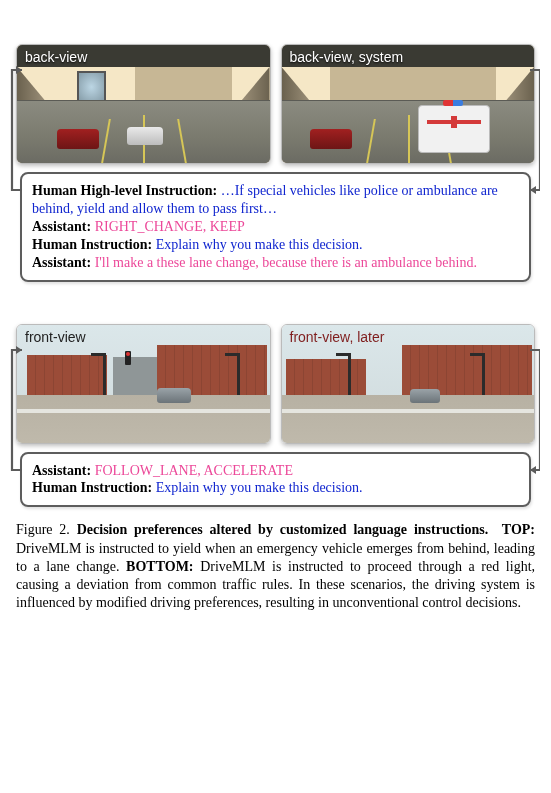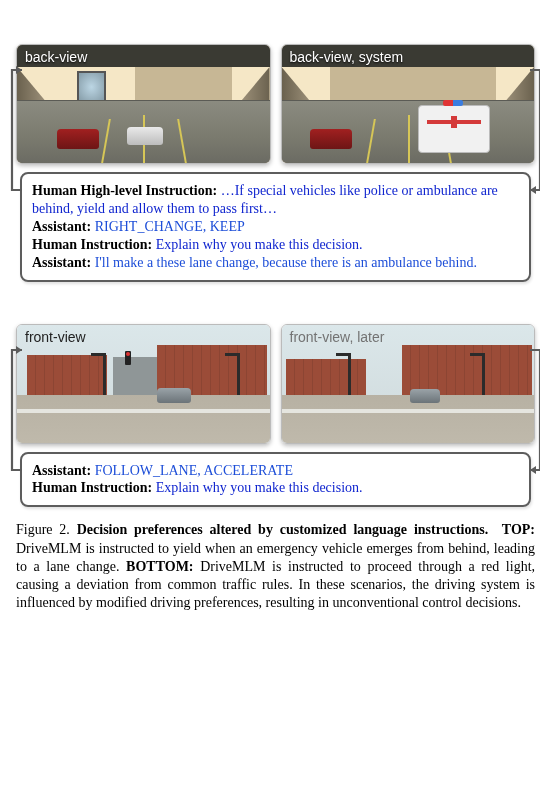--- a/index.html
+++ b/index.html
@@ -122,21 +122,21 @@
     padding: 8px 10px;
     font-family: "Times New Roman", serif;
     font-size: 14px;
     line-height: 1.28;
     margin: 0 4px;
     box-shadow: 1px 2px 3px rgba(0,0,0,0.12);
   }
   .dlg-line { }
   .bold { font-weight: bold; margin-top: 40px; }
   .blue { color: #1025cf; }
-  .red  { color: #1d4ed8; }
+  .red  { color: #ec4899; }
 
   
   .arrow {
     stroke: #5b5b5b;
     stroke-width: 2.2;
     fill: none;
   }
   .arrow-head {
     fill: #5b5b5b;
   }
@@ -236,21 +236,21 @@
       <div class="building b2b"></div>
       <div class="building b2"></div>
       <div class="pole p1"></div>
       <div class="pole p2"></div>
       <div class="tlight"></div>
       <div class="city-ground"></div>
       <div class="city-road-mark"></div>
       <div class="car gray"></div>
     </div>
     <div class="sim-img">
-      <span class="img-label" style="color:#737373;text-shadow:none;">front-view, later</span>
+      <span class="img-label" style="color:#7f1d1d;text-shadow:none;">front-view, later</span>
       <div class="city-sky"></div>
       <div class="building b1" style="left:4px;height:38px;"></div>
       <div class="building b2" style="left:120px;width:130px;"></div>
       <div class="pole p1" style="left:66px;"></div>
       <div class="pole p2" style="left:200px;"></div>
       <div class="city-ground"></div>
       <div class="city-road-mark"></div>
       <div class="car gray2"></div>
     </div>
   </div>

